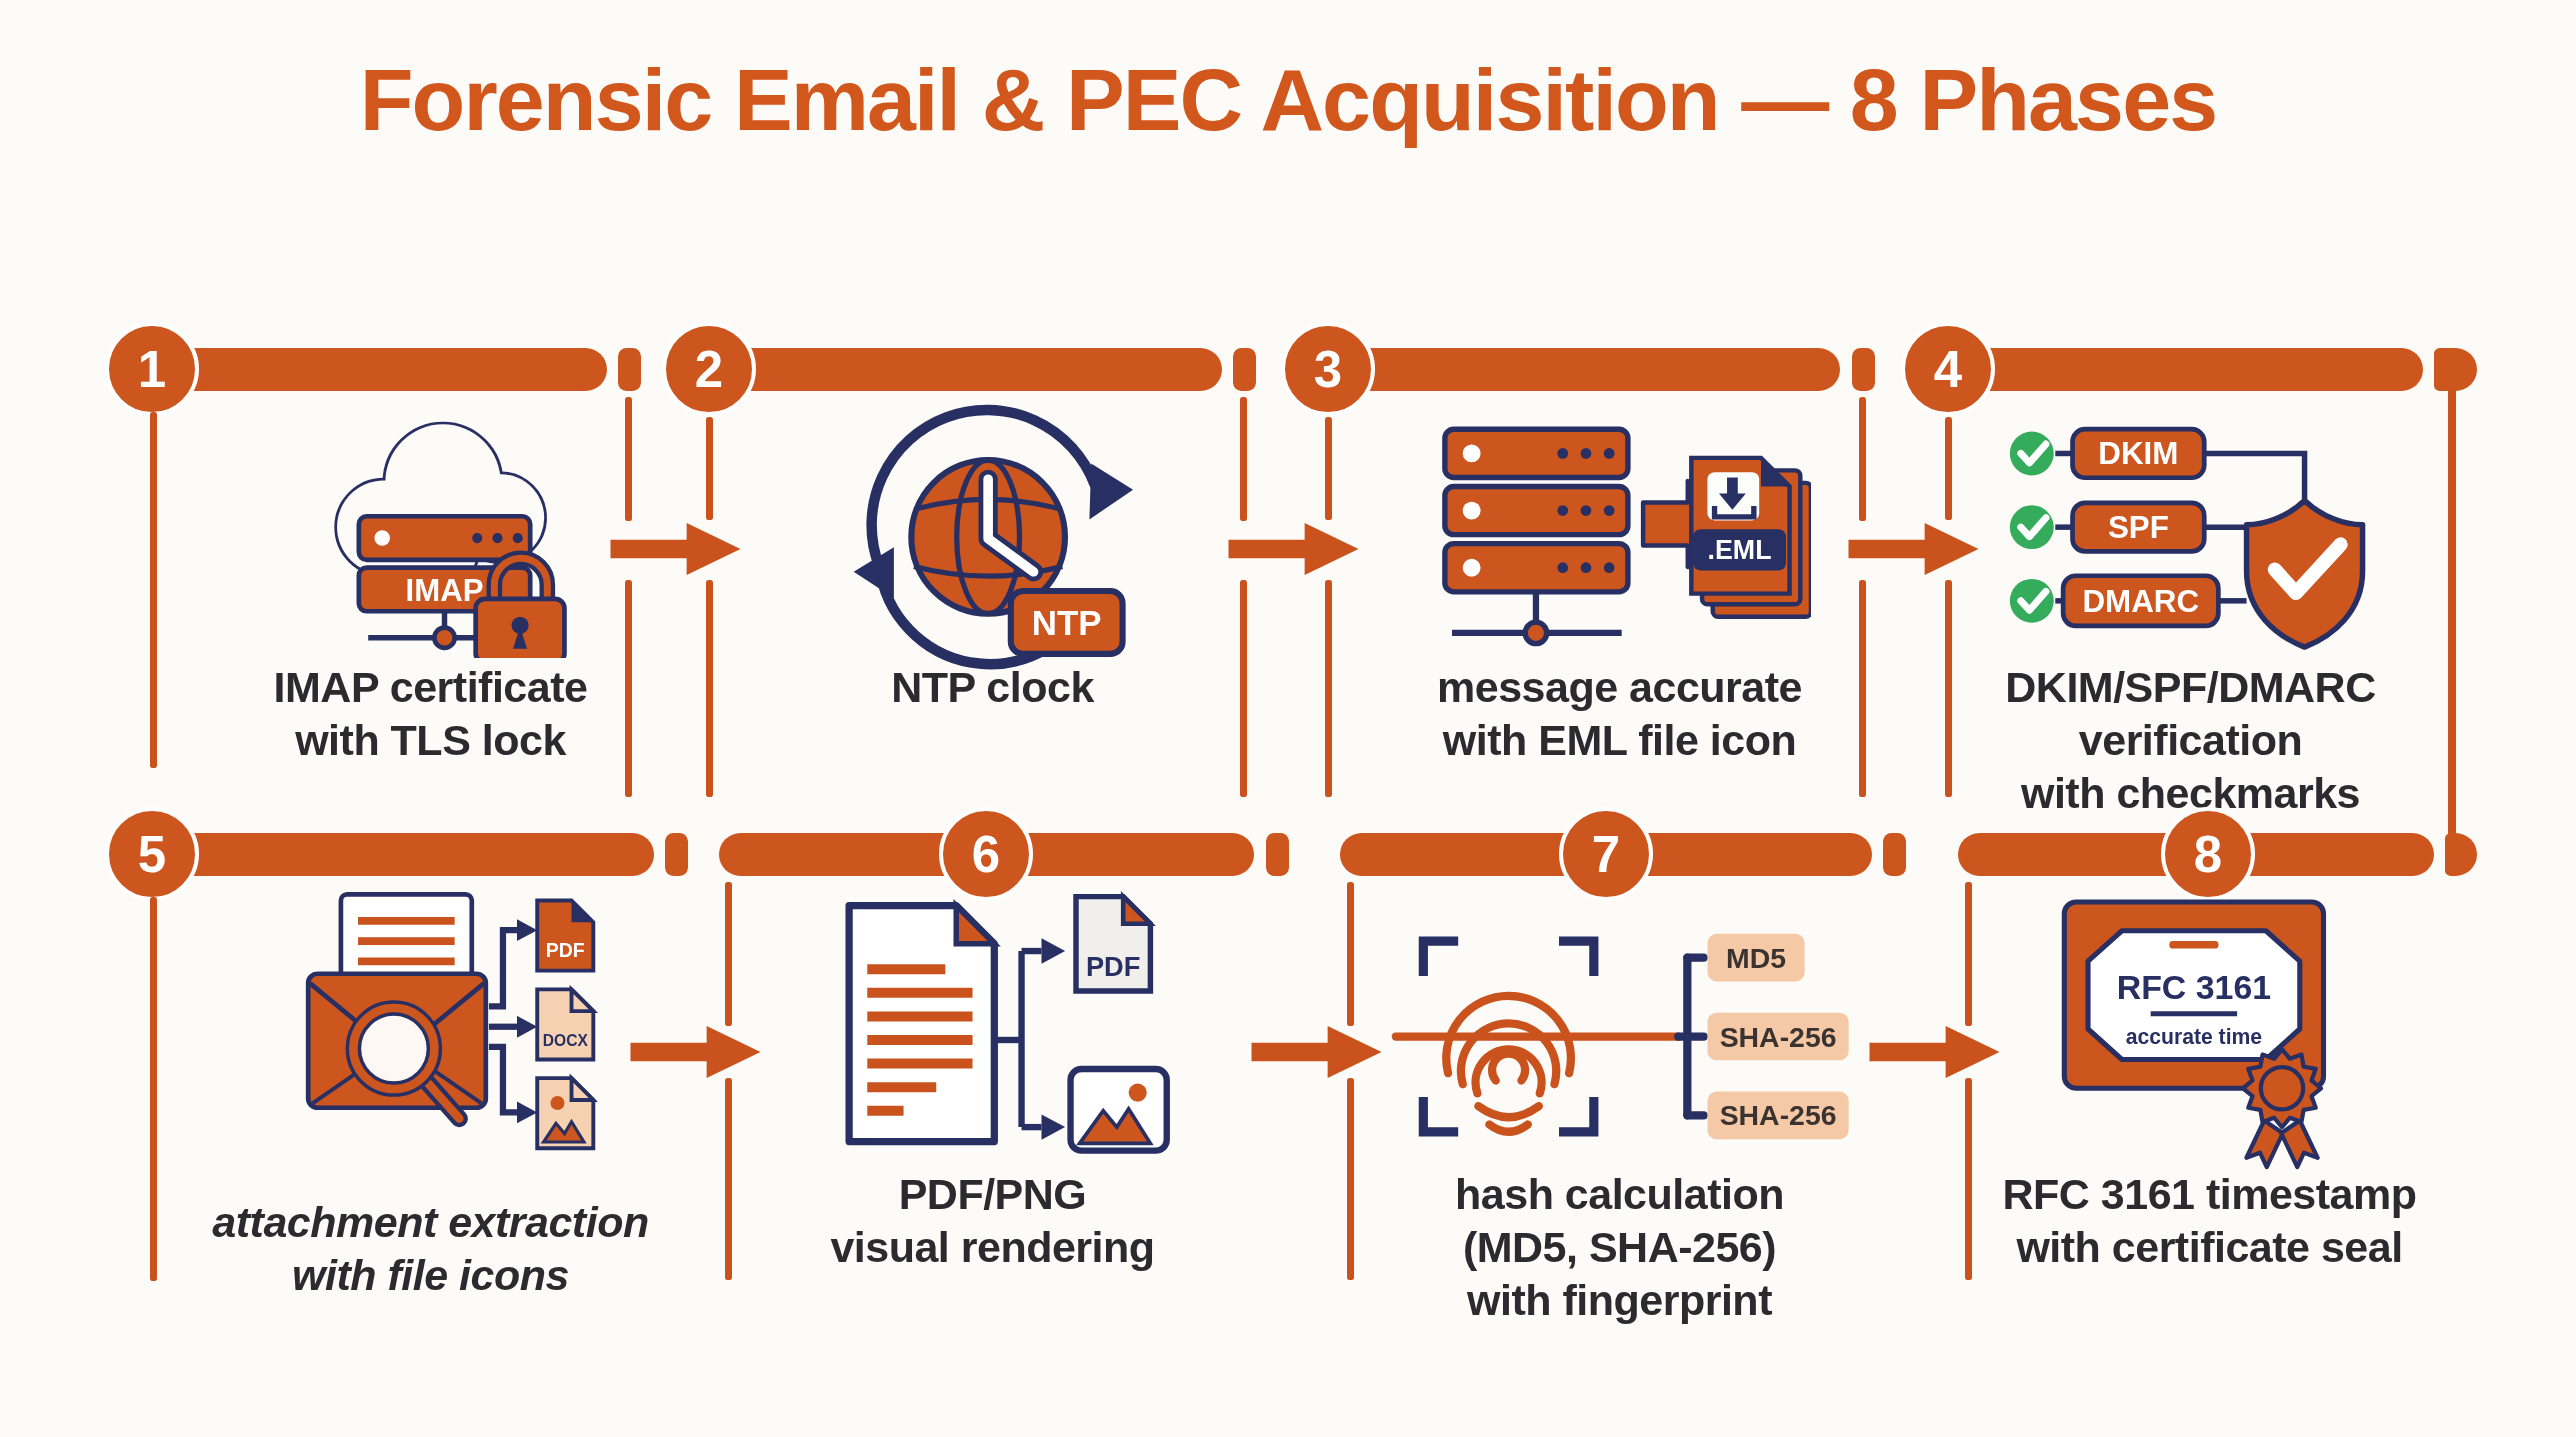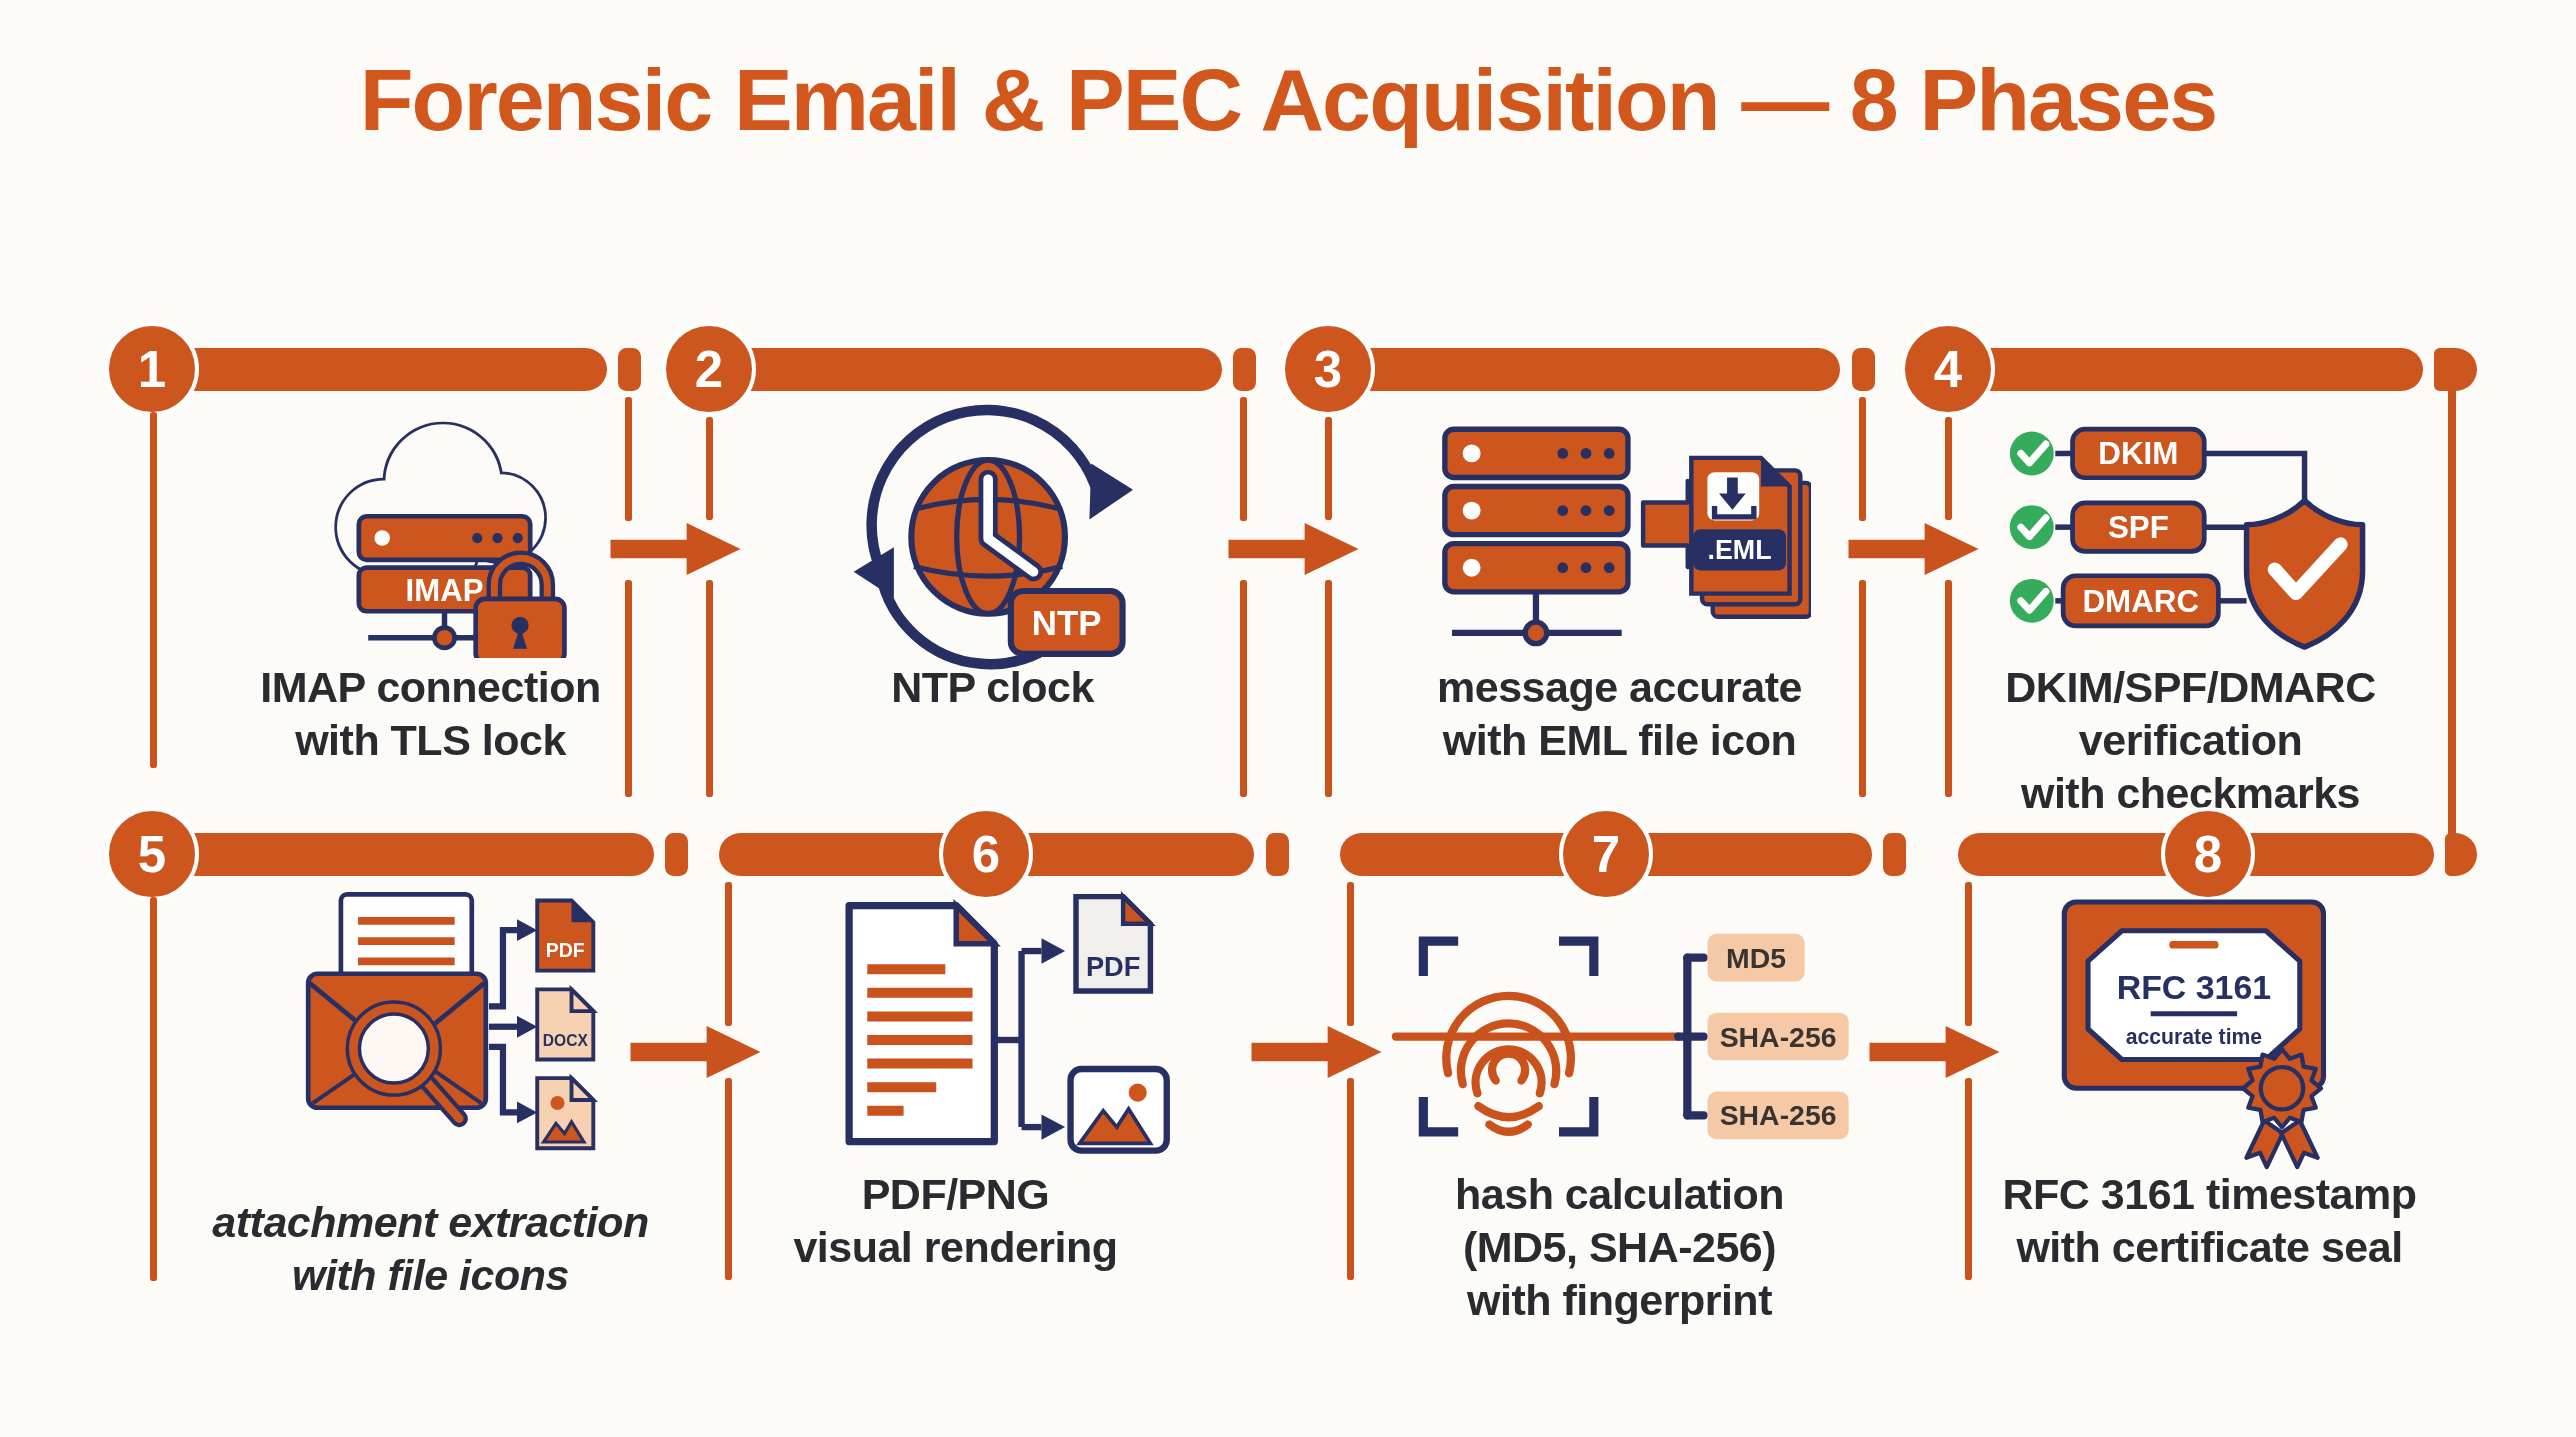--- a/index.html
+++ b/index.html
@@ -195,21 +195,21 @@
       <rect x="84" y="214" width="198" height="64" rx="16" fill="#cd561e" stroke="#272f63" stroke-width="6"></rect>
       <text x="183" y="260" text-anchor="middle" font-size="40" fill="#ffffff">DMARC</text>
     </g>
     <g>
       <path d="M392,118 C414,139 443,149 466,149 V208 C466,260 428,291 392,305 C356,291 318,260 318,208 V149 C341,149 370,139 392,118 Z" fill="#cd561e" stroke="#272f63" stroke-width="7" stroke-linejoin="round"></path>
       <path d="M354,206 l27,30 57,-62" fill="none" stroke="#ffffff" stroke-width="18" stroke-linecap="round" stroke-linejoin="round"></path>
     </g>
   </svg>
 
   <div class="caption" style="left:131px;top:661px;">
-    <div>IMAP connection</div>
+    <div>IMAP certificate</div>
       <div>with TLS lock</div>
   </div>
   <div class="caption" style="left:693px;top:661px;">
     <div>NTP clock</div>
   </div>
   <div class="caption" style="left:1320px;top:661px;">
     <div>message accurate</div>
       <div>with EML file icon</div>
   </div>
   <div class="caption" style="left:1891px;top:661px;">
@@ -386,21 +386,21 @@
       <path d="M306,278 L327,322 L311,316 L303,333 L284,293 Z" fill="#cd561e" stroke="#272f63" stroke-width="5" stroke-linejoin="round"></path>
       <polygon points="331,240 319.8,249.3 324.8,263 310.5,265.5 308,279.8 294.3,274.8 285,286 275.7,274.8 262,279.8 259.5,265.5 245.2,263 250.2,249.3 239,240 250.2,230.7 245.2,217 259.5,214.5 262,200.2 275.7,205.2 285,194 294.3,205.2 308,200.2 310.5,214.5 324.8,217 319.8,230.7" fill="#cd561e" stroke="#272f63" stroke-width="5" stroke-linejoin="round"></polygon>
       <circle cx="285" cy="240" r="25" fill="none" stroke="#272f63" stroke-width="5"></circle>
     </g>
   </svg>
 
   <div class="caption" style="left:131px;top:1196px;font-style:italic;">
     <div>attachment extraction</div>
       <div>with file icons</div>
   </div>
-  <div class="caption" style="left:656px;top:1168px;">
+  <div class="caption" style="left:693px;top:1168px;">
     <div>PDF/PNG</div>
       <div>visual rendering</div>
   </div>
   <div class="caption" style="left:1320px;top:1168px;">
     <div>hash calculation</div>
       <div>(MD5, SHA-256)</div>
       <div>with fingerprint</div>
   </div>
   <div class="caption" style="left:1910px;top:1168px;">
     <div>RFC 3161 timestamp</div>

